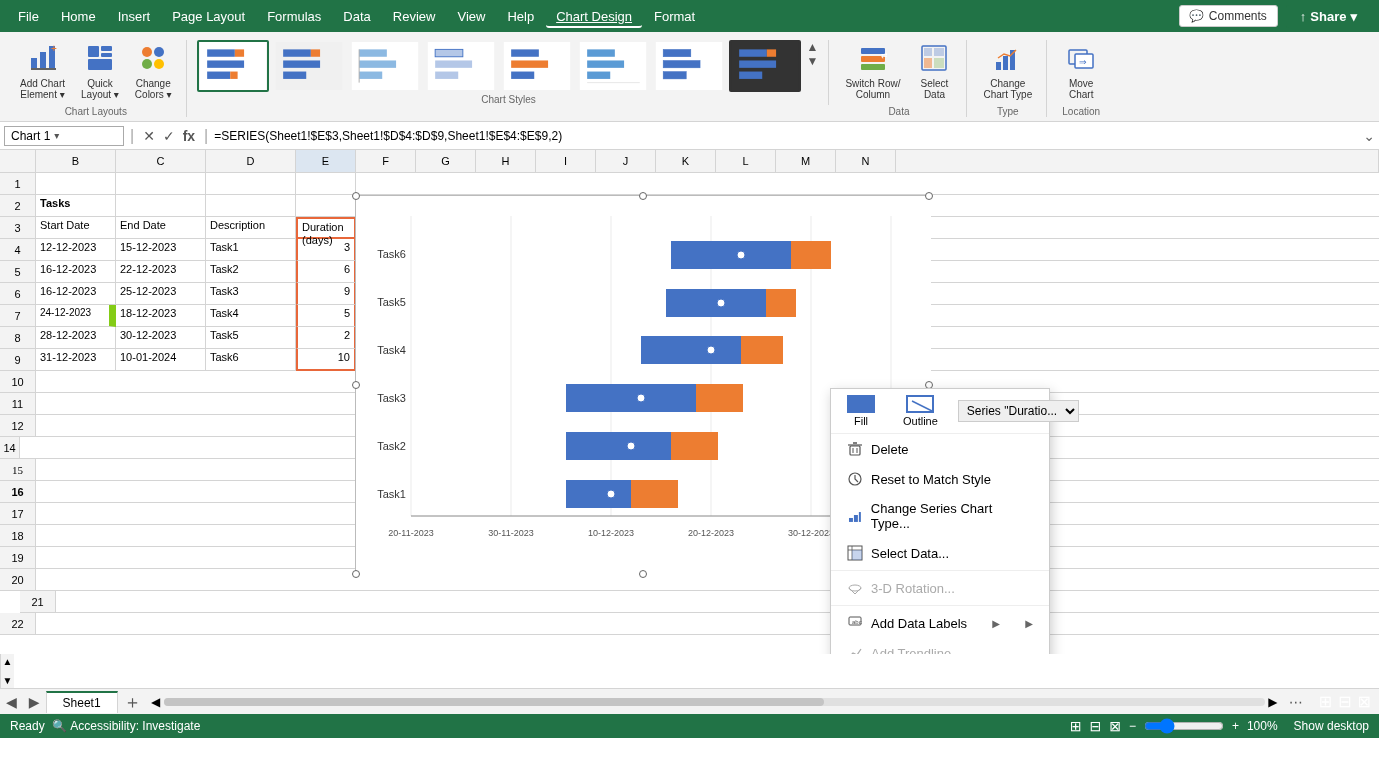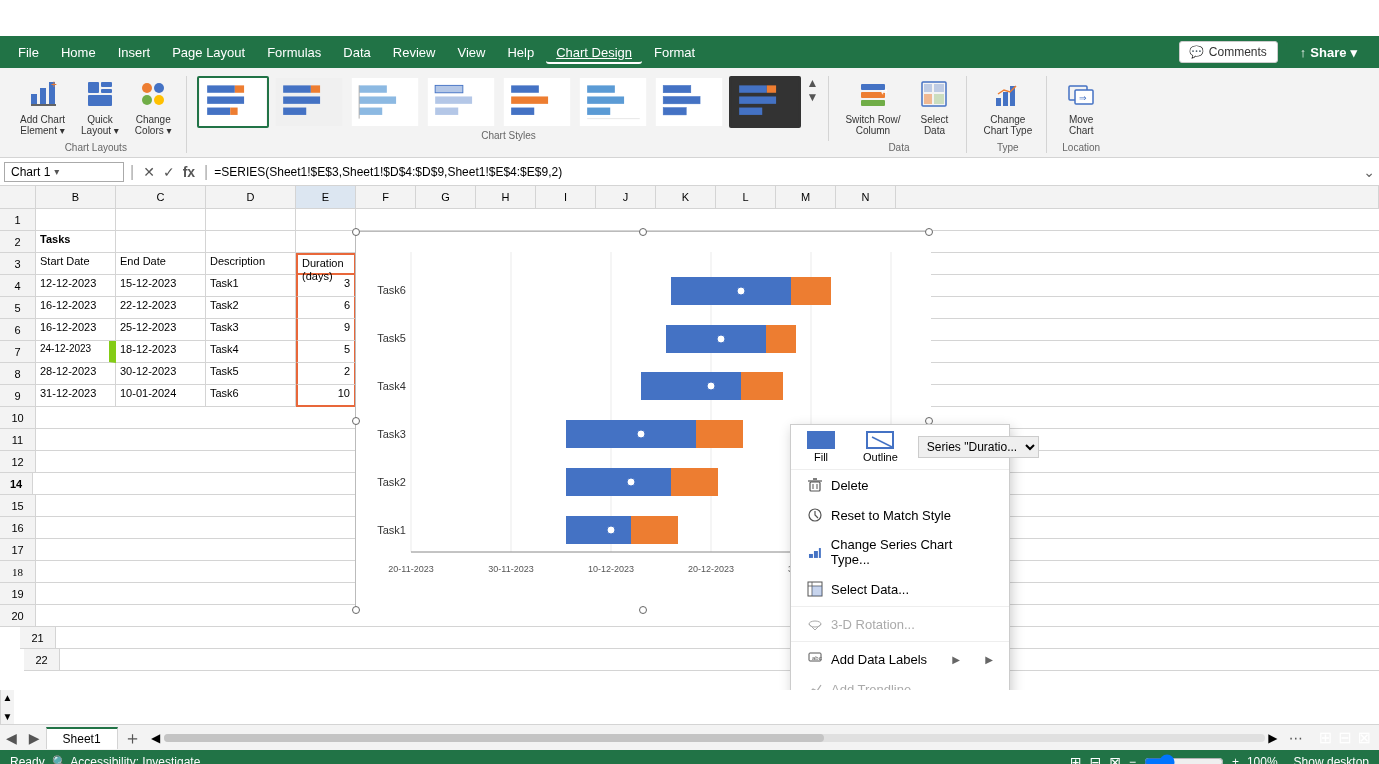--- a/index.html
+++ b/index.html
@@ -1,20 +1,20 @@
 <!DOCTYPE html>
 <html><head>
   <meta charset="utf-8">
   <style>
     * { box-sizing: border-box; margin: 0; padding: 0; }
     body { font-family: 'Segoe UI', Arial, sans-serif; font-size: 12px; background: #fff; overflow: hidden; width: 1379px; height: 764px; }
 
     
     .menu-bar {
-      display: flex; align-items: center; background: #217346; height: 32px; padding: 0 8px; gap: 2px; margin-top: 36px;
+      display: flex; align-items: center; background: #217346; height: 32px; padding: 0 8px; gap: 2px;
     }
     .menu-item {
       color: #fff; padding: 4px 10px; cursor: pointer; font-size: 13px; border-radius: 3px;
     }
 
     
     .header-right {
       margin-left: auto; display: flex; align-items: center; gap: 8px;
     }
     .comments-btn {
@@ -454,52 +454,52 @@
   </div>
             <div style="display: flex; height: 22px;">
     <div style="width:36px;background:#f3f3f3;border-right:1px solid #d4d4d4;border-bottom:1px solid #d4d4d4;text-align:center;font-size:11px;display:flex;align-items:center;justify-content:center;">11</div>
     <div style="flex:1;border-bottom:1px solid #d4d4d4;"></div>
   </div>
             <div style="display: flex; height: 22px;">
     <div style="width:36px;background:#f3f3f3;border-right:1px solid #d4d4d4;border-bottom:1px solid #d4d4d4;text-align:center;font-size:11px;display:flex;align-items:center;justify-content:center;">12</div>
     <div style="flex:1;border-bottom:1px solid #d4d4d4;"></div>
   </div>
             <div style="display: flex; height: 22px;">
-    <div style="width:33px;background:#f3f3f3;border-right:1px solid #d4d4d4;border-bottom:1px solid #d4d4d4;text-align:center;font-size:11px;display:flex;align-items:center;justify-content:center;font-weight:bold;">14</div>
-    <div style="flex:1;border-bottom:1px solid #d4d4d4;"></div>
-  </div>
-            <div style="display: flex; height: 22px;">
-    <div style="width:36px;background:#f3f3f3;border-right:1px solid #d4d4d4;border-bottom:1px solid #d4d4d4;text-align:center;font-size:11px;display:flex;align-items:center;justify-content:center;">15</div>
-    <div style="flex:1;border-bottom:1px solid #d4d4d4;"></div>
-  </div>
-            <div style="display: flex; height: 22px;">
+    <div style="width:20px;background:#f3f3f3;border-right:1px solid #d4d4d4;border-bottom:1px solid #d4d4d4;text-align:center;font-size:11px;display:flex;align-items:center;justify-content:center;">14</div>
+    <div style="flex:1;border-bottom:1px solid #d4d4d4;"></div>
+  </div>
+            <div style="display: flex; height: 22px;">
+    <div style="width:36px;background:#f3f3f3;border-right:1px solid #d4d4d4;border-bottom:1px solid #d4d4d4;text-align:center;font-size:11px;display:flex;align-items:center;justify-content:center;font-family:Liberation Serif, serif;">15</div>
+    <div style="flex:1;border-bottom:1px solid #d4d4d4;"></div>
+  </div>
+            <div style="display: flex; height: 22px; font-weight: bold;">
     <div style="width:36px;background:#f3f3f3;border-right:1px solid #d4d4d4;border-bottom:1px solid #d4d4d4;text-align:center;font-size:11px;display:flex;align-items:center;justify-content:center;">16</div>
     <div style="flex:1;border-bottom:1px solid #d4d4d4;"></div>
   </div>
             <div style="display: flex; height: 22px;">
     <div style="width:36px;background:#f3f3f3;border-right:1px solid #d4d4d4;border-bottom:1px solid #d4d4d4;text-align:center;font-size:11px;display:flex;align-items:center;justify-content:center;">17</div>
     <div style="flex:1;border-bottom:1px solid #d4d4d4;"></div>
   </div>
-            <div style="display: flex; height: 22px; font-family: Liberation Serif, serif;">
+            <div style="display: flex; height: 22px;">
     <div style="width:36px;background:#f3f3f3;border-right:1px solid #d4d4d4;border-bottom:1px solid #d4d4d4;text-align:center;font-size:11px;display:flex;align-items:center;justify-content:center;">18</div>
     <div style="flex:1;border-bottom:1px solid #d4d4d4;"></div>
   </div>
             <div style="display: flex; height: 22px;">
     <div style="width:36px;background:#f3f3f3;border-right:1px solid #d4d4d4;border-bottom:1px solid #d4d4d4;text-align:center;font-size:11px;display:flex;align-items:center;justify-content:center;">19</div>
     <div style="flex:1;border-bottom:1px solid #d4d4d4;"></div>
   </div>
             <div style="display: flex; height: 22px;">
     <div style="width:36px;background:#f3f3f3;border-right:1px solid #d4d4d4;border-bottom:1px solid #d4d4d4;text-align:center;font-size:11px;display:flex;align-items:center;justify-content:center;">20</div>
     <div style="flex:1;border-bottom:1px solid #d4d4d4;"></div>
   </div>
             <div style="display: flex; height: 22px; padding-left: 20px;">
     <div style="width:36px;background:#f3f3f3;border-right:1px solid #d4d4d4;border-bottom:1px solid #d4d4d4;text-align:center;font-size:11px;display:flex;align-items:center;justify-content:center;">21</div>
     <div style="flex:1;border-bottom:1px solid #d4d4d4;"></div>
   </div>
-            <div style="display: flex; height: 22px; margin-left: 24px;">
+            <div style="display: flex; height: 22px;">
     <div style="width:36px;background:#f3f3f3;border-right:1px solid #d4d4d4;border-bottom:1px solid #d4d4d4;text-align:center;font-size:11px;display:flex;align-items:center;justify-content:center;">22</div>
     <div style="flex:1;border-bottom:1px solid #d4d4d4;"></div>
   </div>
           </div>
 
         <div style="position:absolute; top:22px; left:355px; width:575px; height:380px; border:1px solid #bbb; background:#fff; z-index:10;">
           
           <div style="position:absolute;width:8px;height:8px;background:#fff;border:1px solid #666;border-radius:50%;top:-4px;left:-4px;z-index:20;"></div>
           <div style="position:absolute;width:8px;height:8px;background:#fff;border:1px solid #666;border-radius:50%;top:-4px;left:50%;transform:translateX(-50%);z-index:20;"></div>
           <div style="position:absolute;width:8px;height:8px;background:#fff;border:1px solid #666;border-radius:50%;top:-4px;right:-4px;z-index:20;"></div>
@@ -557,21 +557,21 @@
               <text x="0" y="320" text-anchor="middle" font-size="9" fill="#555">20-11-2023</text>
               <text x="100" y="320" text-anchor="middle" font-size="9" fill="#555">30-11-2023</text>
               <text x="200" y="320" text-anchor="middle" font-size="9" fill="#555">10-12-2023</text>
               <text x="300" y="320" text-anchor="middle" font-size="9" fill="#555">20-12-2023</text>
               <text x="400" y="320" text-anchor="middle" font-size="9" fill="#555">30-12-2023</text>
               <text x="480" y="320" text-anchor="middle" font-size="9" fill="#555">0...</text>
             </g>
           </svg>
         </div>
 
-        <div class="context-menu" style="top:215px; left:790px;">
+        <div class="context-menu" style="top:215px; left:830px;">
 
           <div class="fill-outline-bar">
             <div class="fill-outline-btn">
               <div style="width:28px;height:18px;background:#4472c4;"></div>
               <span>Fill</span>
             </div>
             <div style="width:1px;height:24px;background:#ccc;"></div>
             <div class="fill-outline-btn">
               <div style="width:28px;height:18px;background:transparent;border:2px solid #4472c4;position:relative;">
                 <svg width="28" height="18" viewBox="0 0 28 18">

